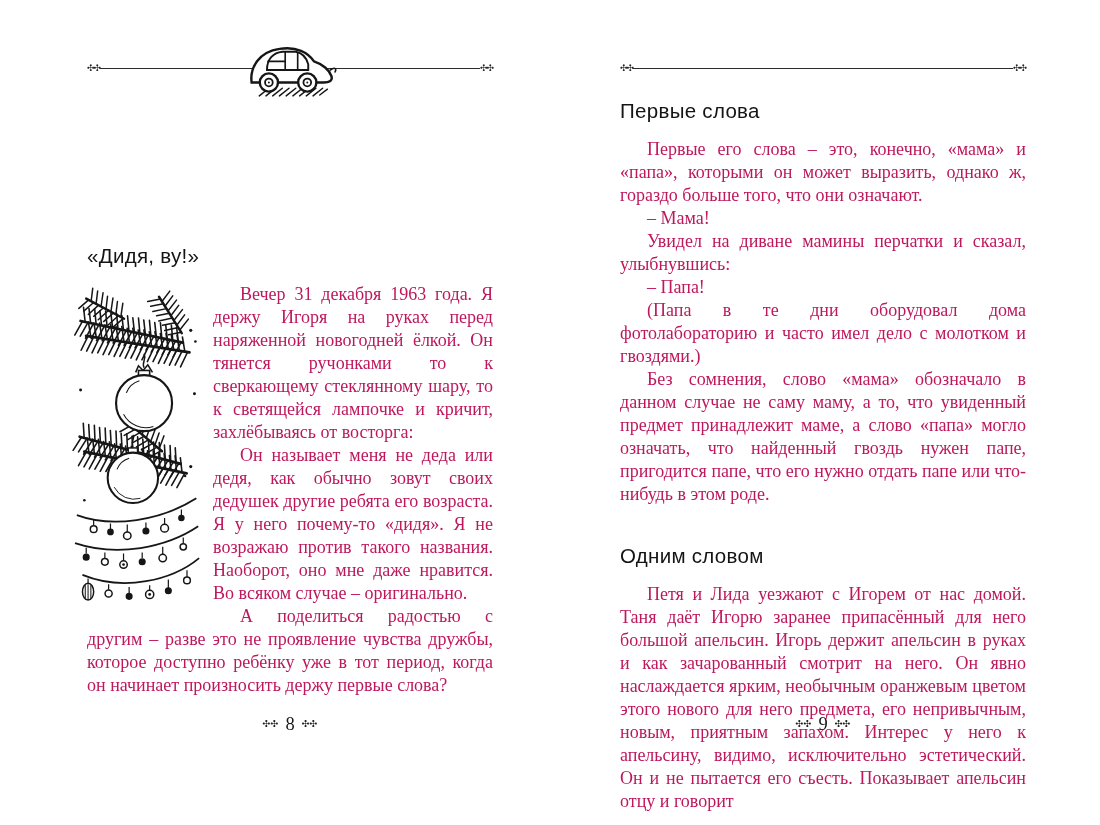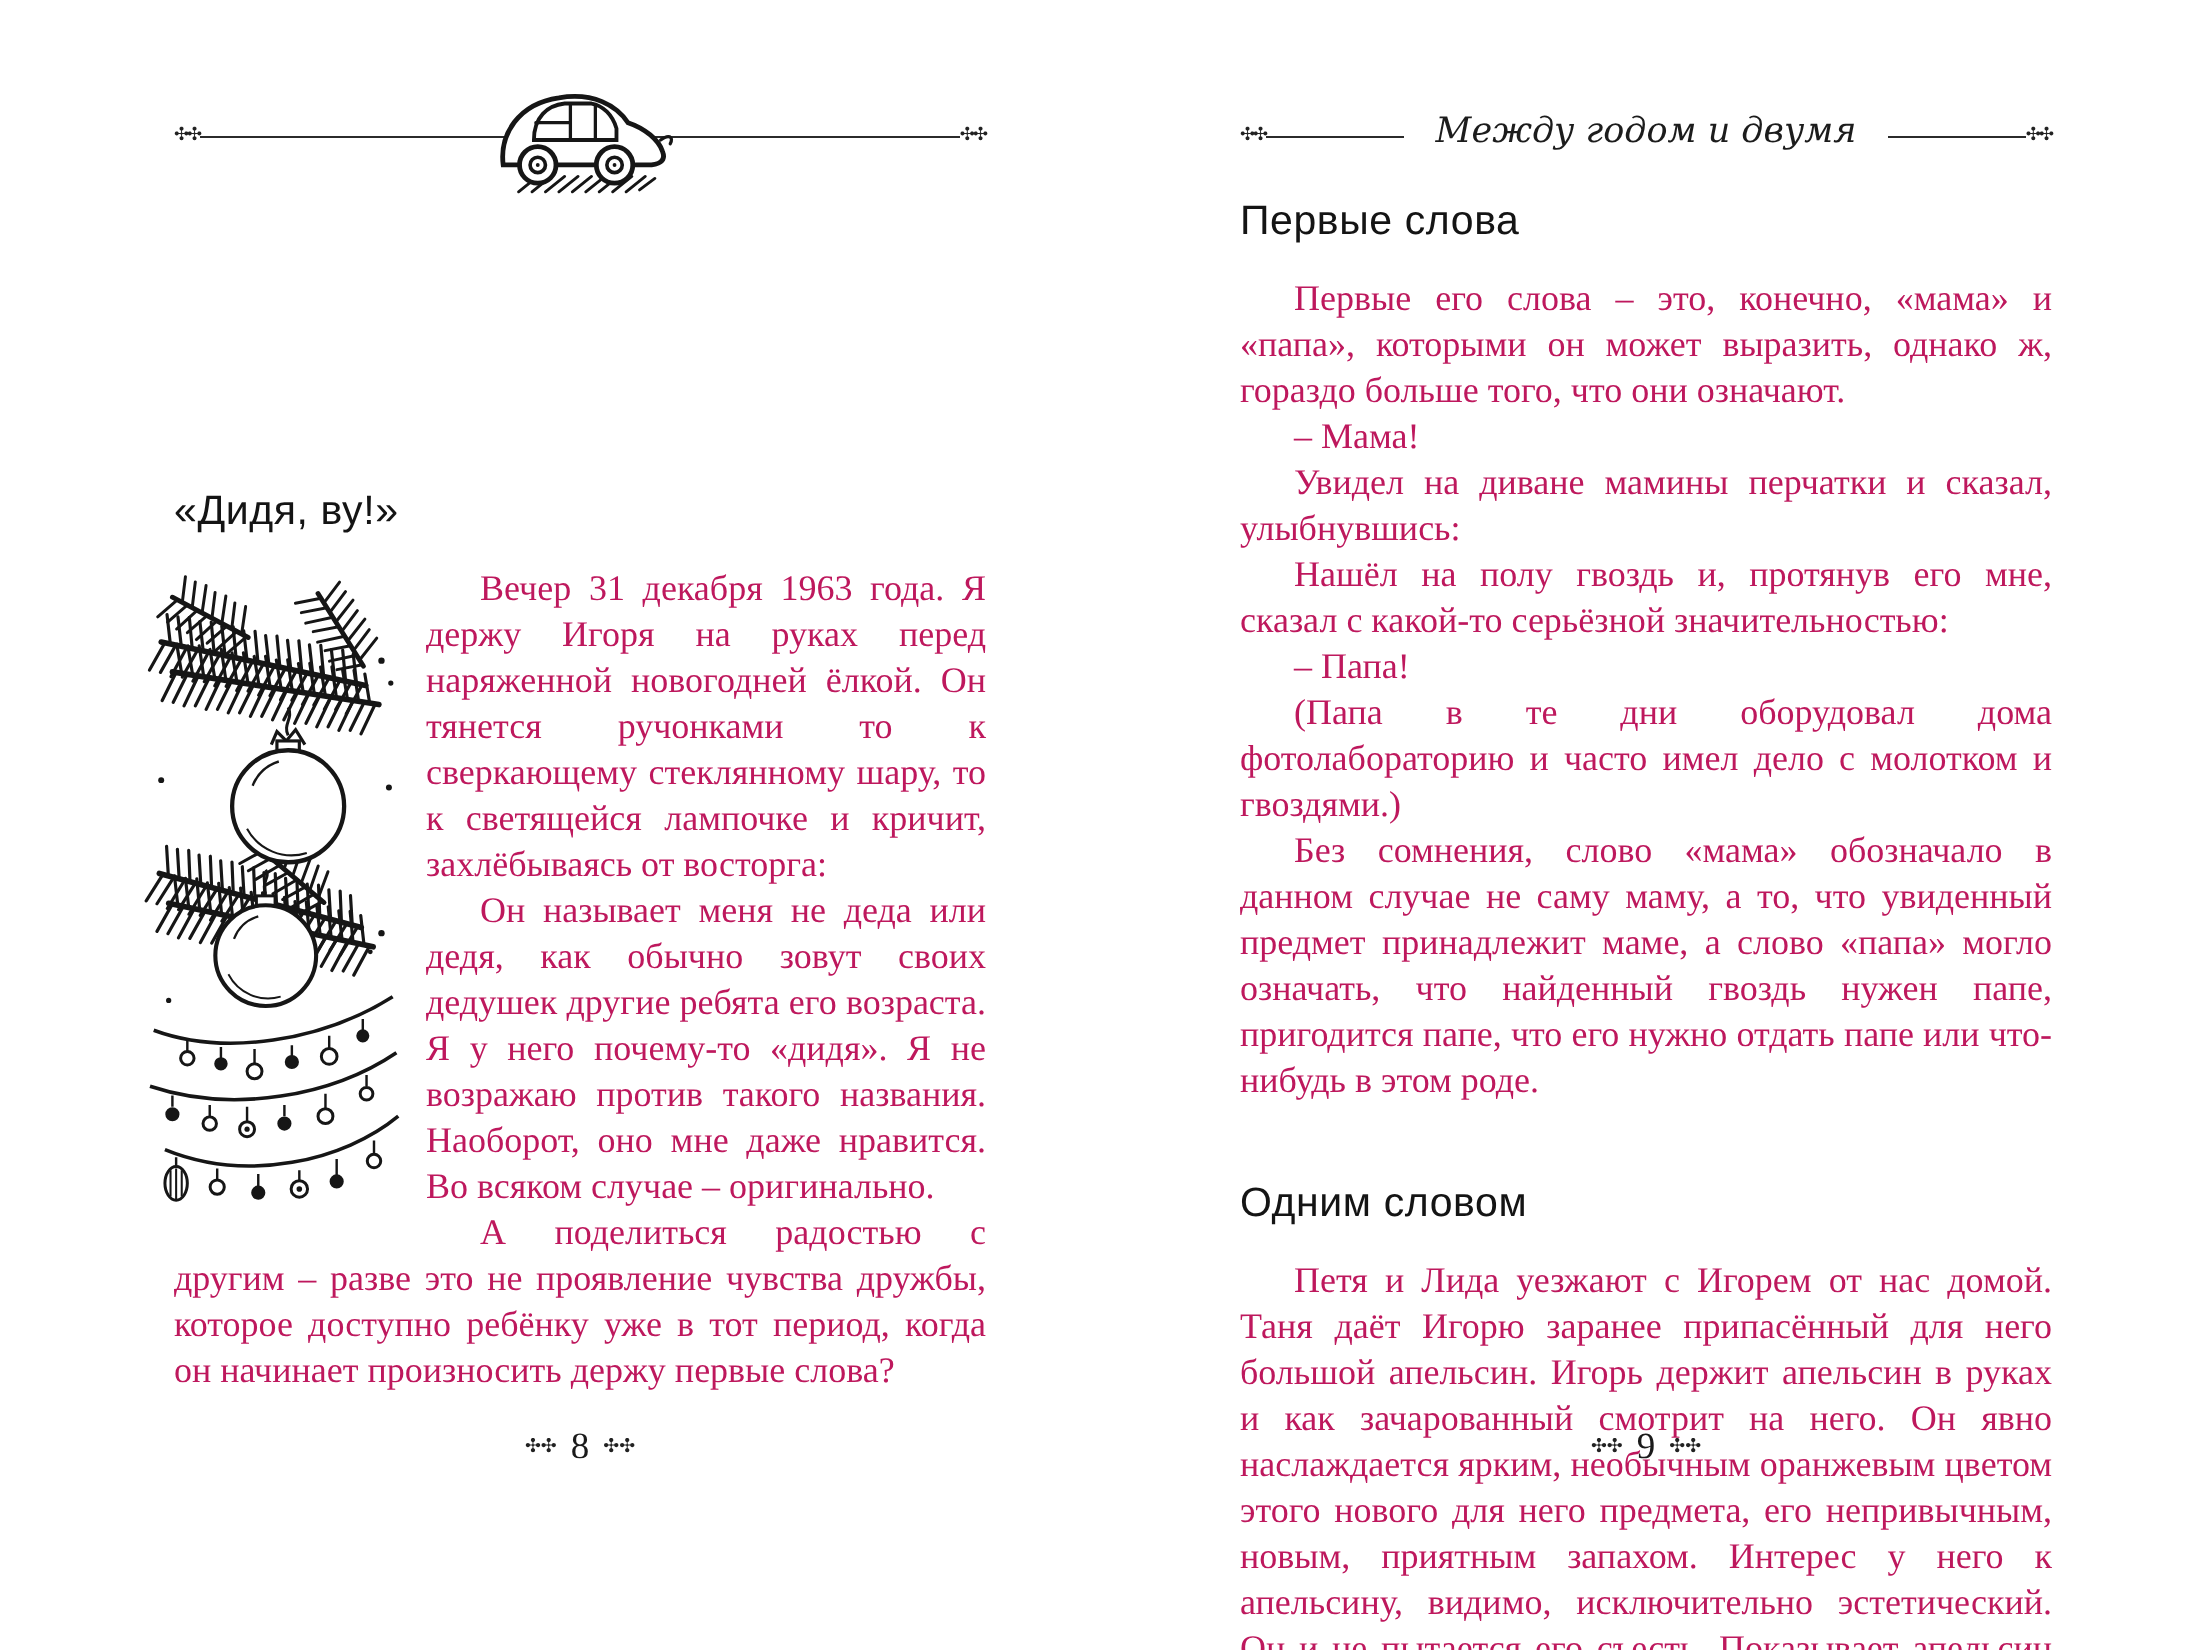--- a/index.html
+++ b/index.html
@@ -170,31 +170,29 @@
   <div class="footer">
     <span class="orn">✣✣</span><span class="pgnum">8</span><span class="orn">✣✣</span>
   </div>
 </div>
 
 <div class="page-col right-col">
 
   <div class="page-head">
     <span class="orn">✣✣</span>
     <div class="rule"></div>
-    <span class="runhead">Между годом и двумя</span>
     <div class="rule"></div>
     <span class="orn">✣✣</span>
   </div>
 
   <div class="content right-content">
     <h2 class="section-title">Первые слова</h2>
     <p class="para">Первые его слова – это, конечно, «мама» и «папа», которыми он может выразить, однако ж, гораздо больше того, что они означают.</p>
     <p class="para">– Мама!</p>
     <p class="para">Увидел на диване мамины перчатки и сказал, улыбнувшись:</p>
-    <p class="para">Нашёл на полу гвоздь и, протянув его мне, сказал с какой-то серьёзной значительностью:</p>
     <p class="para">– Папа!</p>
     <p class="para">(Папа в те дни оборудовал дома фотолабораторию и часто имел дело с молотком и гвоздями.)</p>
     <p class="para">Без сомнения, слово «мама» обозначало в данном случае не саму маму, а то, что увиденный предмет принадлежит маме, а слово «папа» могло означать, что найденный гвоздь нужен папе, пригодится папе, что его нужно отдать папе или что-нибудь в этом роде.</p>
 
     <h2 class="section-title second">Одним словом</h2>
     <p class="para">Петя и Лида уезжают с Игорем от нас домой. Таня даёт Игорю заранее припасённый для него большой апельсин. Игорь держит апельсин в руках и как зачарованный смотрит на него. Он явно наслаждается ярким, необычным оранжевым цветом этого нового для него предмета, его непривычным, новым, приятным запахом. Интерес у него к апельсину, видимо, исключительно эстетический. Он и не пытается его съесть. Показывает апельсин отцу и говорит</p>
   </div>
 
   <div class="footer">
     <span class="orn">✣✣</span><span class="pgnum">9</span><span class="orn">✣✣</span>

